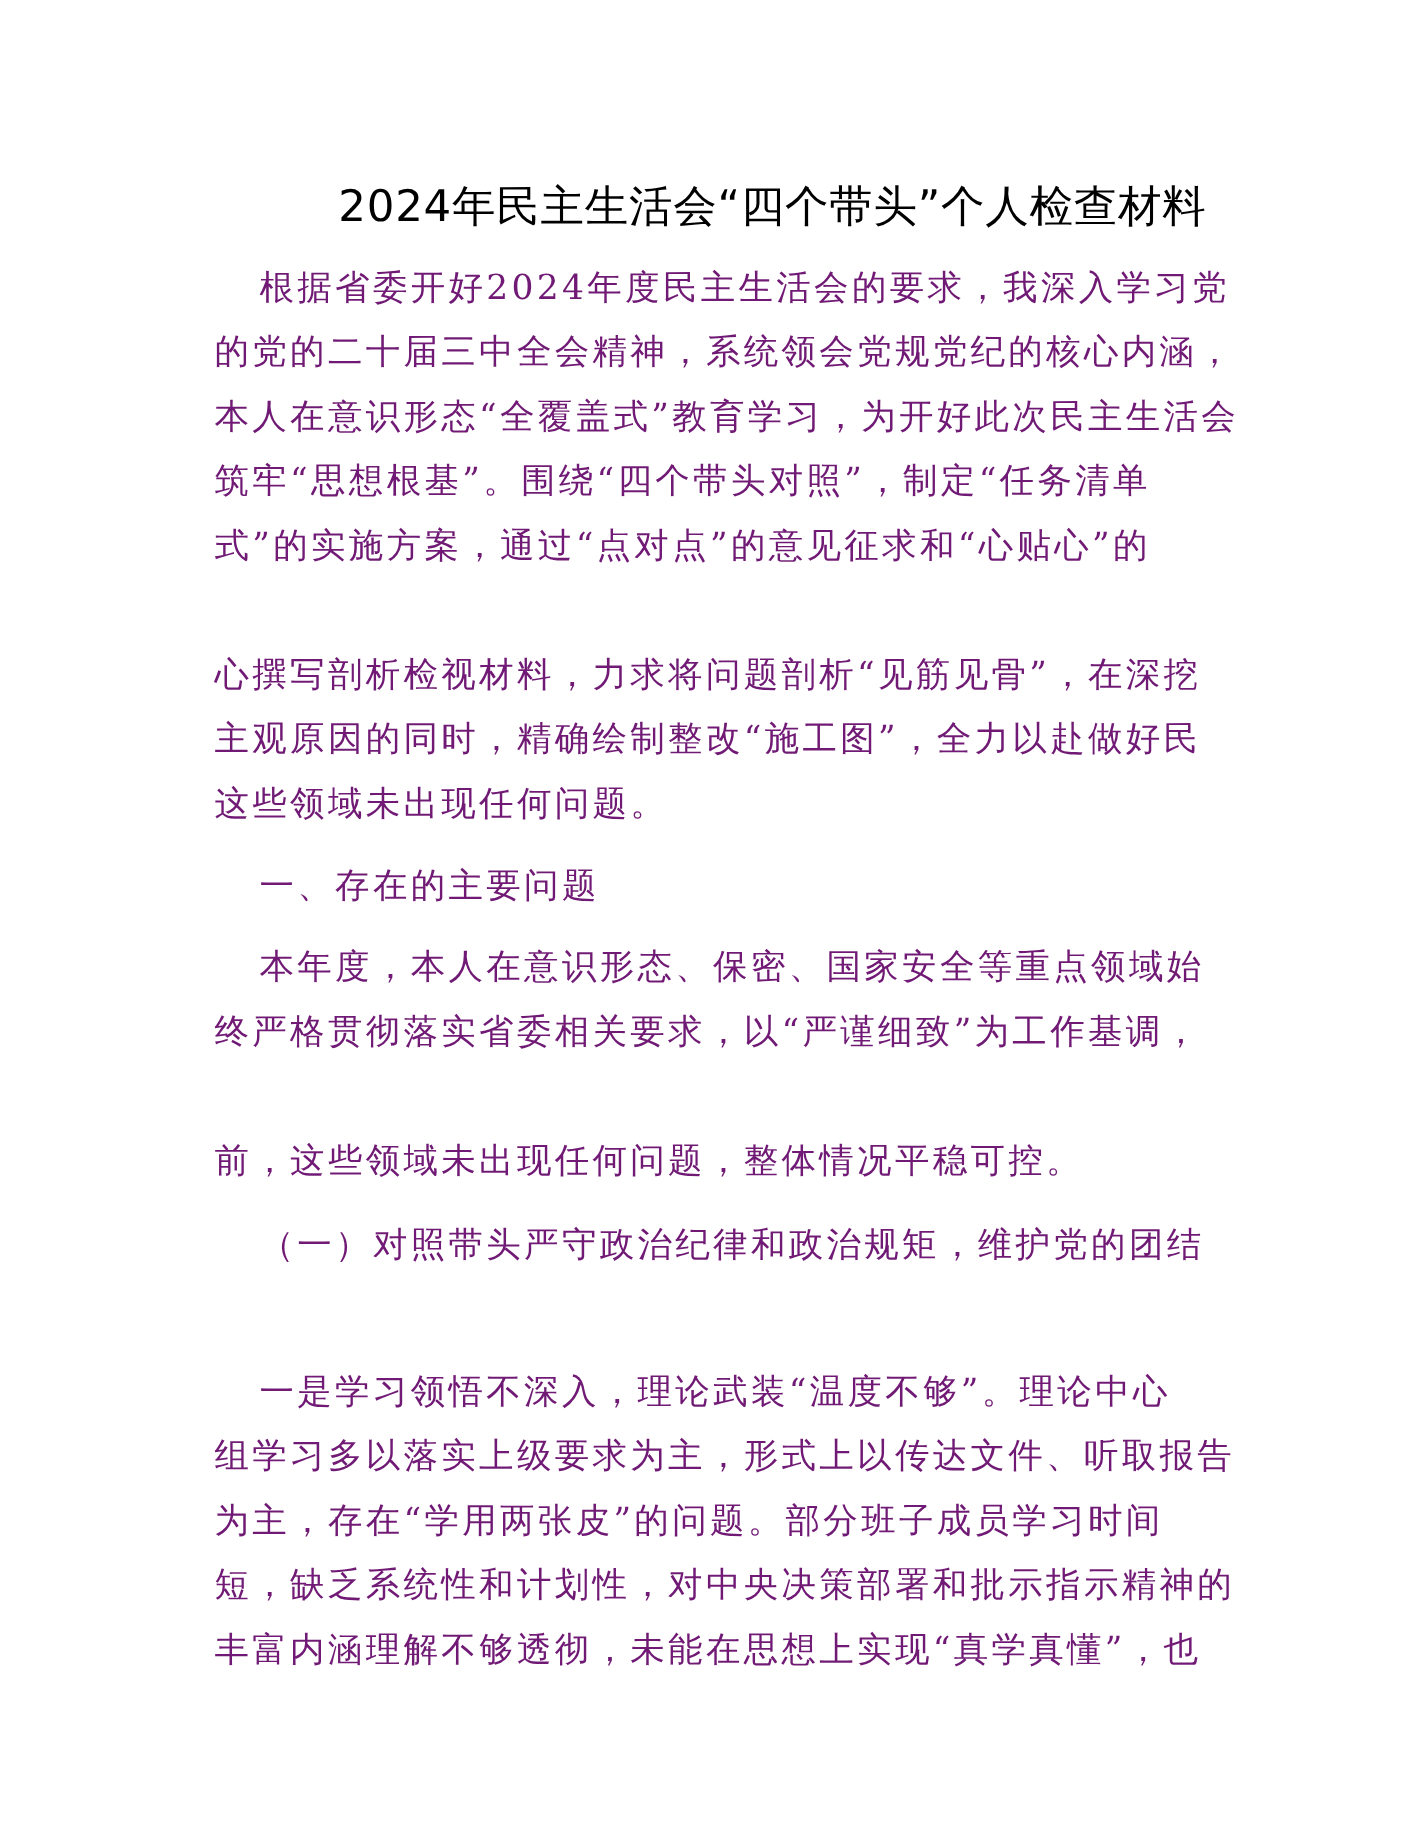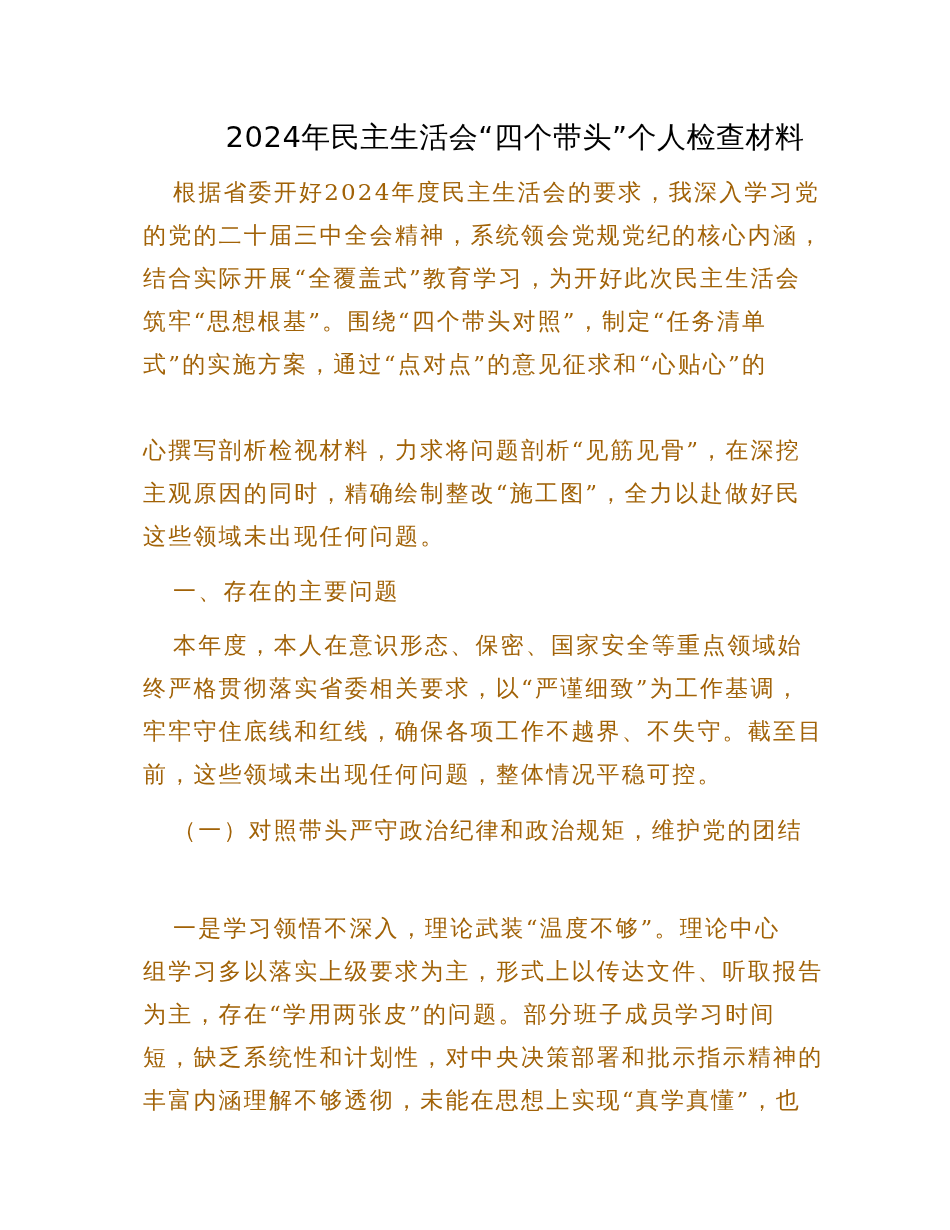--- a/index.html
+++ b/index.html
@@ -3,43 +3,42 @@
 <meta charset="utf-8">
 <style>
   html, body { margin: 0; padding: 0; background: #ffffff; }
   body { width: 950px; height: 1230px; position: relative; overflow: hidden;
          font-family: "DejaVu Serif", "Liberation Serif", serif; color: #111; }
   .page { position: absolute; left: 0; top: 0; width: 950px; height: 1230px; background: #fff; }
   .title { position: absolute; left: 0; width: 950px; top: 116px; text-align: center;
            font-family: "DejaVu Sans", "Liberation Sans", sans-serif;
            font-size: 29px; line-height: 42px; color: #000; letter-spacing: 0.5px; padding-left: 40px; }
   .line { position: absolute; left: 143px; width: 670px; font-size: 23px; line-height: 43px;
-          white-space: nowrap; letter-spacing: 2.2px; color: #a16207; }
+          white-space: nowrap; letter-spacing: 2.2px; color: #701a75; }
   .indent { left: 173px; }
 </style>
 </head>
 <body>
 
 <div class="page">
   <div class="title">2024年民主生活会“四个带头”个人检查材料</div>
 
   <div class="line indent" style="top:171px">根据省委开好2024年度民主生活会的要求，我深入学习党</div>
   <div class="line" style="top:214px">的党的二十届三中全会精神，系统领会党规党纪的核心内涵，</div>
-  <div class="line" style="top:257px">结合实际开展“全覆盖式”教育学习，为开好此次民主生活会</div>
+  <div class="line" style="top:257px">本人在意识形态“全覆盖式”教育学习，为开好此次民主生活会</div>
   <div class="line" style="top:300px">筑牢“思想根基”。围绕“四个带头对照”，制定“任务清单</div>
   <div class="line" style="top:343px">式”的实施方案，通过“点对点”的意见征求和“心贴心”的</div>
   <div class="line" style="top:429px">心撰写剖析检视材料，力求将问题剖析“见筋见骨”，在深挖</div>
   <div class="line" style="top:472px">主观原因的同时，精确绘制整改“施工图”，全力以赴做好民</div>
   <div class="line" style="top:515px">这些领域未出现任何问题。</div>
 
   <div class="line indent" style="top:570px">一、存在的主要问题</div>
 
   <div class="line indent" style="top:624px">本年度，本人在意识形态、保密、国家安全等重点领域始</div>
   <div class="line" style="top:667px">终严格贯彻落实省委相关要求，以“严谨细致”为工作基调，</div>
-  <div class="line" style="top:710px">牢牢守住底线和红线，确保各项工作不越界、不失守。截至目</div>
   <div class="line" style="top:753px">前，这些领域未出现任何问题，整体情况平稳可控。</div>
 
   <div class="line indent" style="top:809px">（一）对照带头严守政治纪律和政治规矩，维护党的团结</div>
 
   <div class="line indent" style="top:907px">一是学习领悟不深入，理论武装“温度不够”。理论中心</div>
   <div class="line" style="top:950px">组学习多以落实上级要求为主，形式上以传达文件、听取报告</div>
   <div class="line" style="top:993px">为主，存在“学用两张皮”的问题。部分班子成员学习时间</div>
   <div class="line" style="top:1036px">短，缺乏系统性和计划性，对中央决策部署和批示指示精神的</div>
   <div class="line" style="top:1079px">丰富内涵理解不够透彻，未能在思想上实现“真学真懂”，也</div>
 </div>

